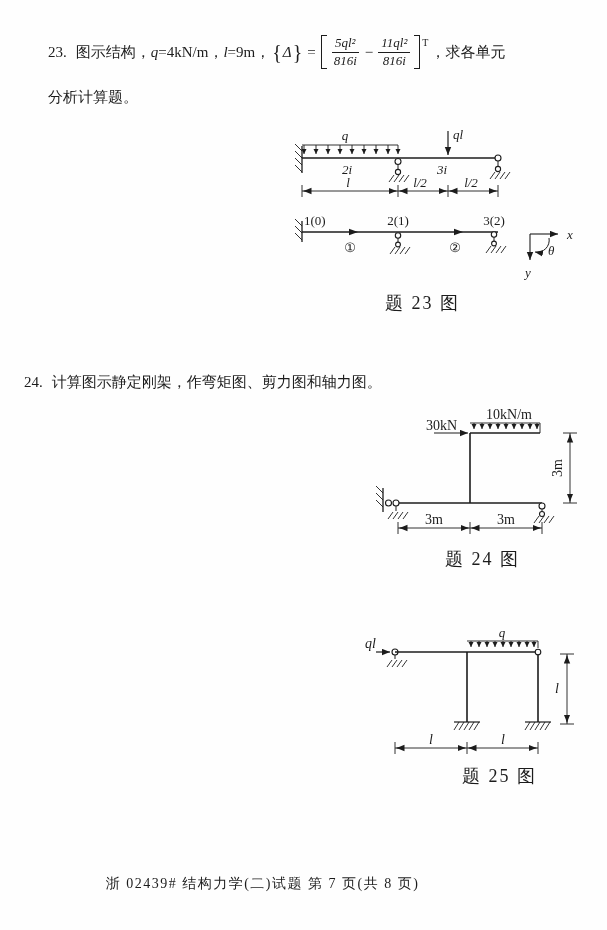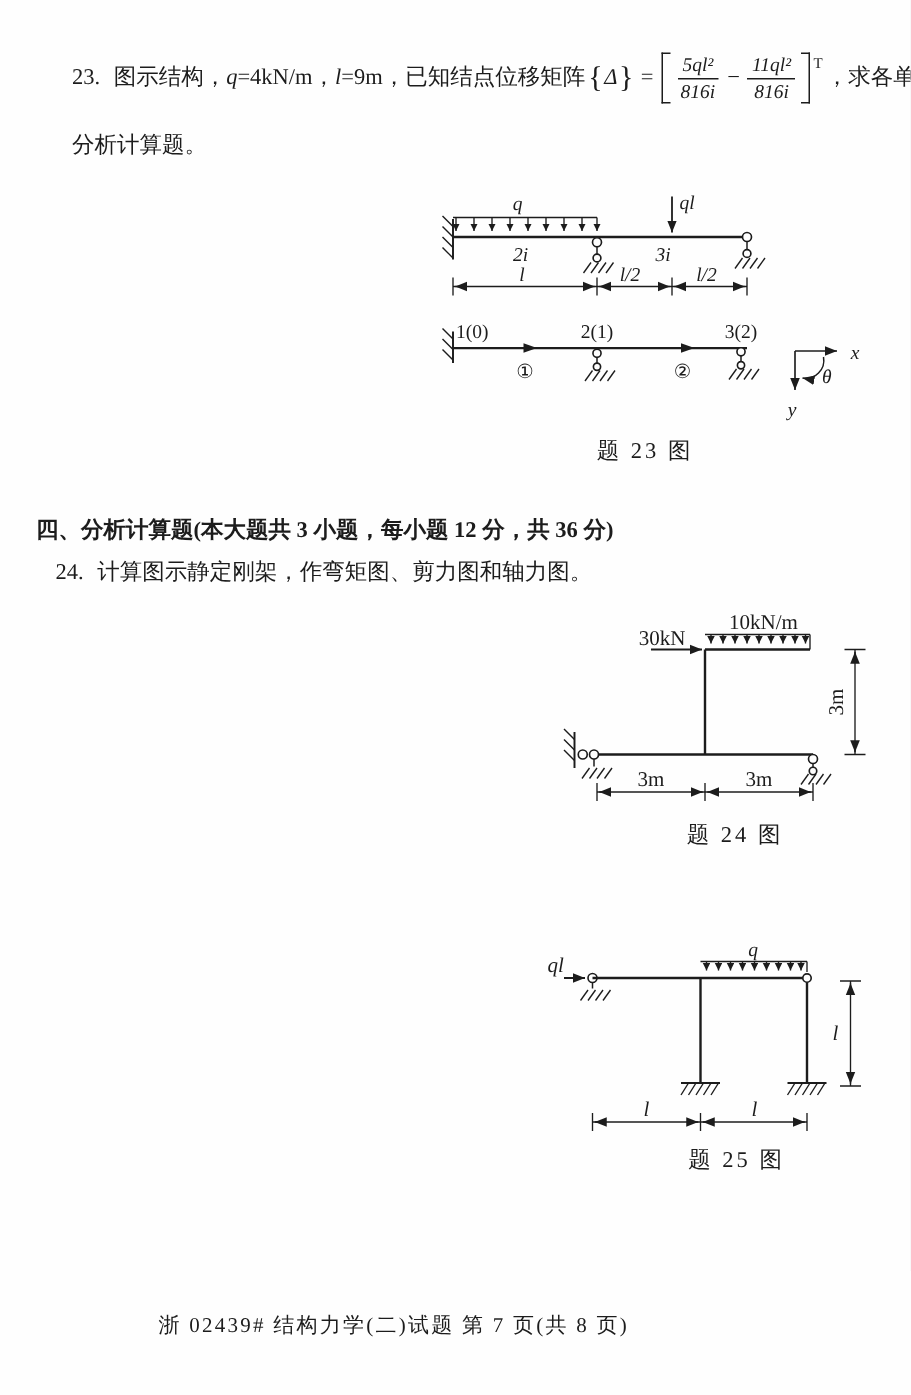--- a/index.html
+++ b/index.html
@@ -22,42 +22,41 @@
   .dvar{font-style:italic;font-size:15px;padding:0 1px;}
   .eq{margin:0 5px;}
   .bkt{align-self:stretch;width:5px;}
   .bkt-l{border-left:1.4px solid #1c1c1c;border-top:1.4px solid #1c1c1c;border-bottom:1.4px solid #1c1c1c;margin-right:4px;}
   .bkt-r{border-right:1.4px solid #1c1c1c;border-top:1.4px solid #1c1c1c;border-bottom:1.4px solid #1c1c1c;margin-left:4px;}
   .frac{display:inline-flex;flex-direction:column;align-items:center;font-style:italic;font-size:13px;line-height:1.3;}
   .frac .fnum{border-bottom:1.2px solid #1c1c1c;padding:0 3px;}
   .frac .fden{padding:0 3px;}
   .minus{margin:0 5px;}
   .supT{font-size:10px;align-self:flex-start;margin:1px 0 0 2px;}
-  .caption{font-size:15px;text-align:center;letter-spacing:2px;}
+  .caption{font-size:18px;letter-spacing:2px;}
   .footer{left:0;top:875px;width:525px;text-align:center;font-size:14px;letter-spacing:1.5px;}
   svg{display:block;}
   svg text{font-family:"Liberation Serif","DejaVu Serif",serif;fill:#1c1c1c;}
   .svgtxt{font-size:13px;}
   .svgtxt-it{font-size:13px;font-style:italic;}
   .svgtxt-big{font-size:14px;}
   .svgtxt-big-it{font-size:14px;font-style:italic;}
 </style>
 </head>
 <body>
 
 <div class="page">
 
   <div class="abs q23-line1 txt">
     <span class="num">23.</span>
     <span class="seg">图示结构，</span>
     <span class="seg it">q</span>
     <span class="seg">=4kN/m，</span>
     <span class="seg it">l</span>
     <span class="seg">=9m，</span>
-    <span class="seg">已知结点位移矩阵</span>
     <span class="mat">
       <span class="brace">{</span>
       <span class="dvar">Δ</span>
       <span class="brace">}</span>
       <span class="eq">=</span>
       <span class="bkt bkt-l"></span>
       <span class="frac">
         <span class="fnum">5ql²</span>
         <span class="fden">816i</span>
       </span>
@@ -188,22 +187,21 @@
       <line x1="240" y1="26" x2="240" y2="52" stroke="#1c1c1c" stroke-width="1.1" marker-end="url(#mkB)"></line>
       <path d="M 259,30 A 12 12 0 0 1 245,44" fill="none" stroke="#1c1c1c" stroke-width="1" marker-end="url(#mkB)"></path>
     </g>
     <text x="280" y="31" text-anchor="middle" class="svgtxt-it">x</text>
     <text x="238" y="69" text-anchor="middle" class="svgtxt-it">y</text>
     <text x="258" y="47" text-anchor="start" class="svgtxt-it">θ</text>
   </svg>
 
   <div class="abs caption" style="left:385px;top:291px;width:90px;">题 23 图</div>
 
-  <div class="abs txt bold" style="left:24px;top:344px;">四、分析计算题(本大题共 3 小题，每小题 12 分，共 36 分)</div>
-  <div class="abs txt" style="left:37px;top:372px;display:flex;">
+  <div class="abs txt" style="left:24px;top:372px;display:flex;">
     <span class="num">24.</span>
     <span>计算图示静定刚架，作弯矩图、剪力图和轴力图。</span>
   </div>
 
   <svg class="abs" style="left:330px;top:402px;" width="275" height="140" viewBox="0 0 275 140">
     <defs>
       <marker id="mkC" markerWidth="10" markerHeight="9" refX="8" refY="3.5" orient="auto" markerUnits="userSpaceOnUse">
         <path d="M0,0.3 L8,3.5 L0,6.7 Z" fill="#1c1c1c"></path>
       </marker>
       <marker id="mkCs" markerWidth="7" markerHeight="7" refX="5" refY="2.5" orient="auto" markerUnits="userSpaceOnUse">
@@ -348,17 +346,17 @@
       <line x1="193" y1="116" x2="193" y2="128"></line>
       <line x1="59" y1="122" x2="51.5" y2="122" marker-end="url(#mkD)"></line>
       <line x1="113" y1="122" x2="120.5" y2="122" marker-end="url(#mkD)"></line>
       <line x1="131" y1="122" x2="123.5" y2="122" marker-end="url(#mkD)"></line>
       <line x1="184" y1="122" x2="191.5" y2="122" marker-end="url(#mkD)"></line>
     </g>
     <text x="86" y="118" text-anchor="middle" class="svgtxt-big-it">l</text>
     <text x="158" y="118" text-anchor="middle" class="svgtxt-big-it">l</text>
   </svg>
 
-  <div class="abs caption" style="left:446px;top:764px;width:90px;">题 25 图</div>
+  <div class="abs caption" style="left:462px;top:764px;width:90px;">题 25 图</div>
 
   <div class="abs footer">浙 02439# 结构力学(二)试题 第 7 页(共 8 页)</div>
 
 </div>
 
 </body></html>

